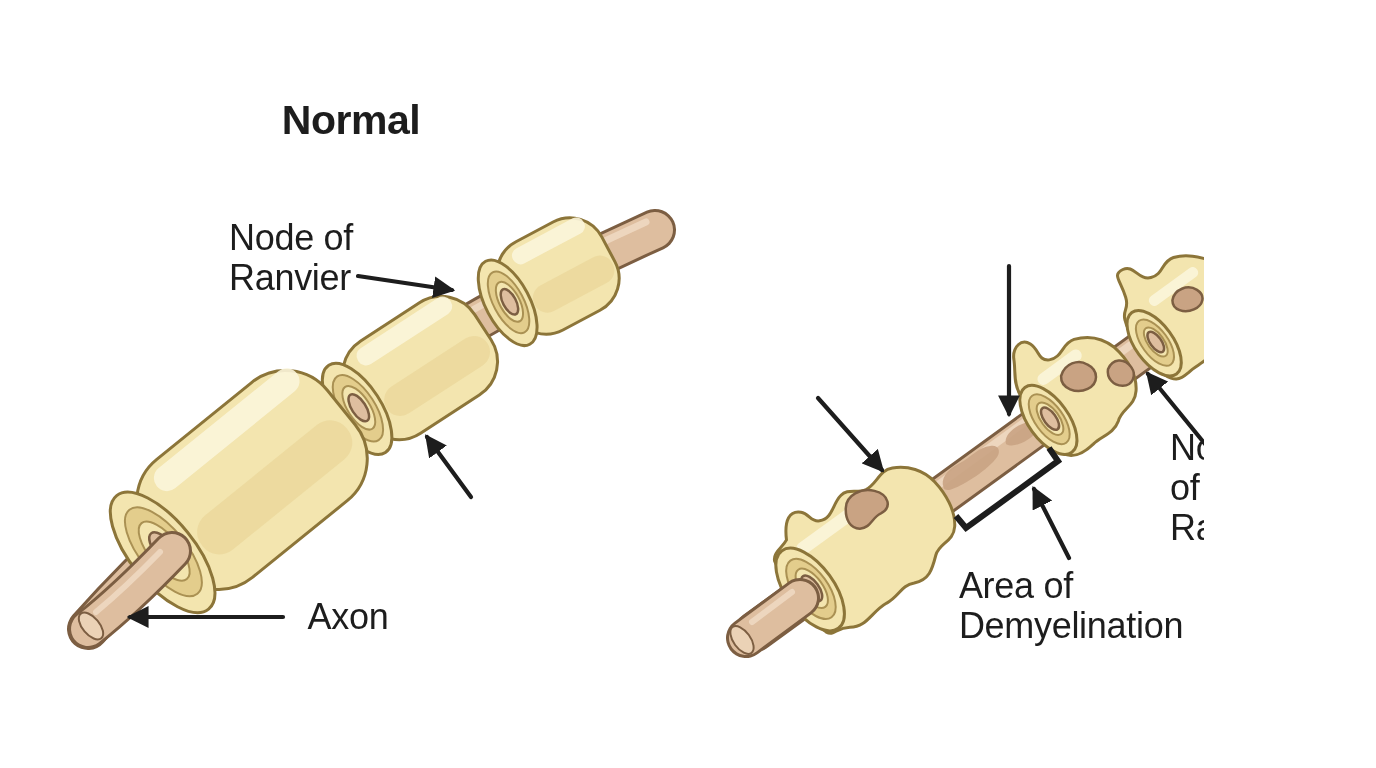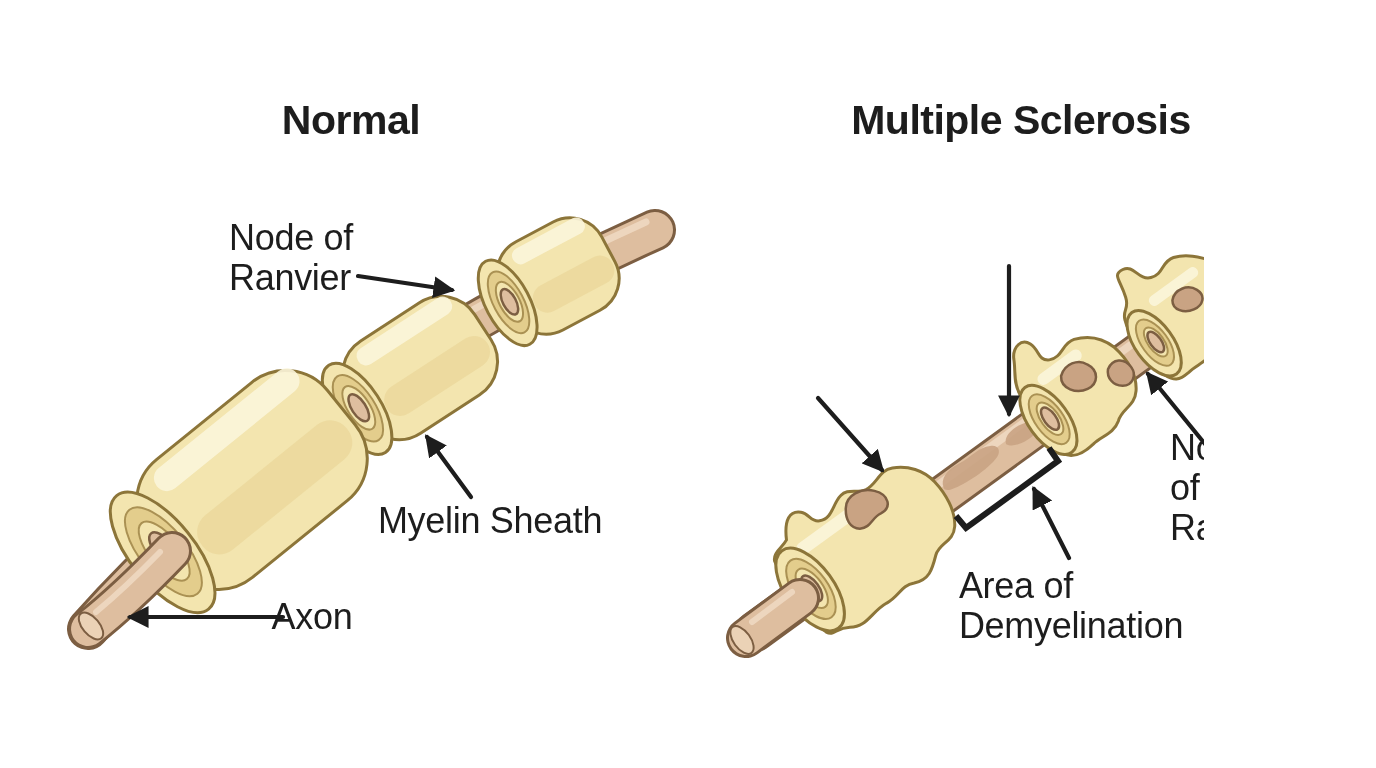--- a/index.html
+++ b/index.html
@@ -150,25 +150,23 @@
     <line class="arrow" x1="471" y1="497" x2="427" y2="437"></line>
     <line class="arrow" x1="283" y1="617" x2="130" y2="617"></line>
     <line class="arrow" x1="1009" y1="266" x2="1009" y2="414"></line>
     <line class="arrow" x1="818" y1="398" x2="882" y2="470"></line>
     <line class="arrow" x1="1205" y1="444" x2="1148" y2="374"></line>
     <line class="arrow" x1="1069" y1="558" x2="1034" y2="489"></line>
     <path class="bracket" d="M 1049,448 L 1058,461 L 966,528 L 956,516"></path>
   </svg>
 
   <div class="ttl" style="left:351px;top:120px">Normal</div>
-  <div class="ttl" style="left:1021px;top:120px">Multiple Sclerosis</div>
 
   <div class="lbl" style="left:291px;top:258px">Node of
 Ranvier</div>
-  <div class="lbl" style="left:490px;top:521px">Myelin Sheath</div>
-  <div class="lbl" style="left:312px;top:617px">Axon</div>
+  <div class="lbl" style="left:348px;top:617px">Axon</div>
 
   <div class="lbl" style="left:1231px;top:488px">Node of
 Ranvier</div>
   <div class="lbl" style="left:1071px;top:606px">Area of
 Demyelination</div>
 
 </div>
 
 </body></html>

